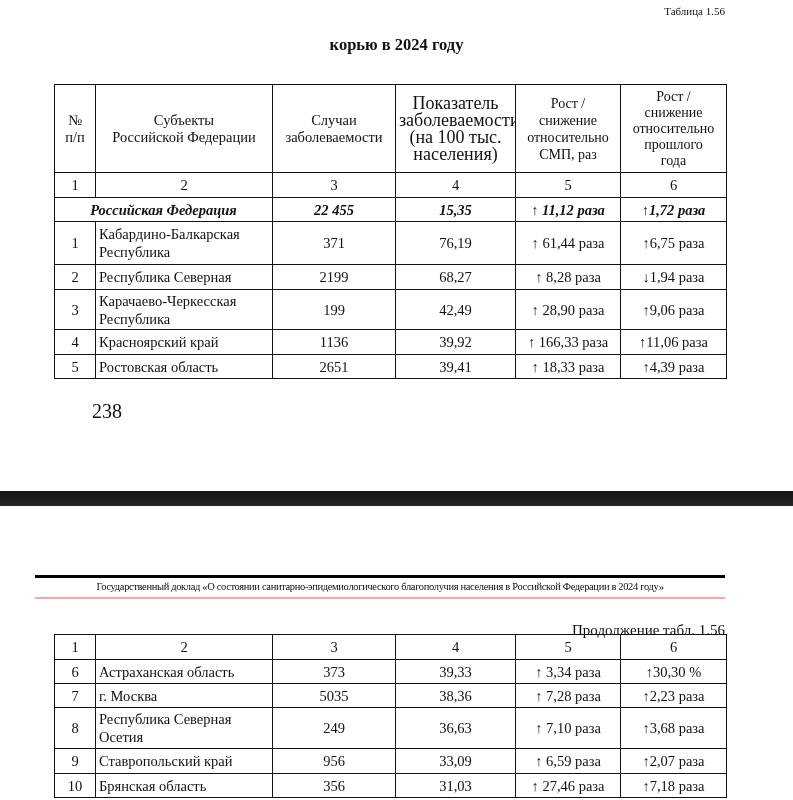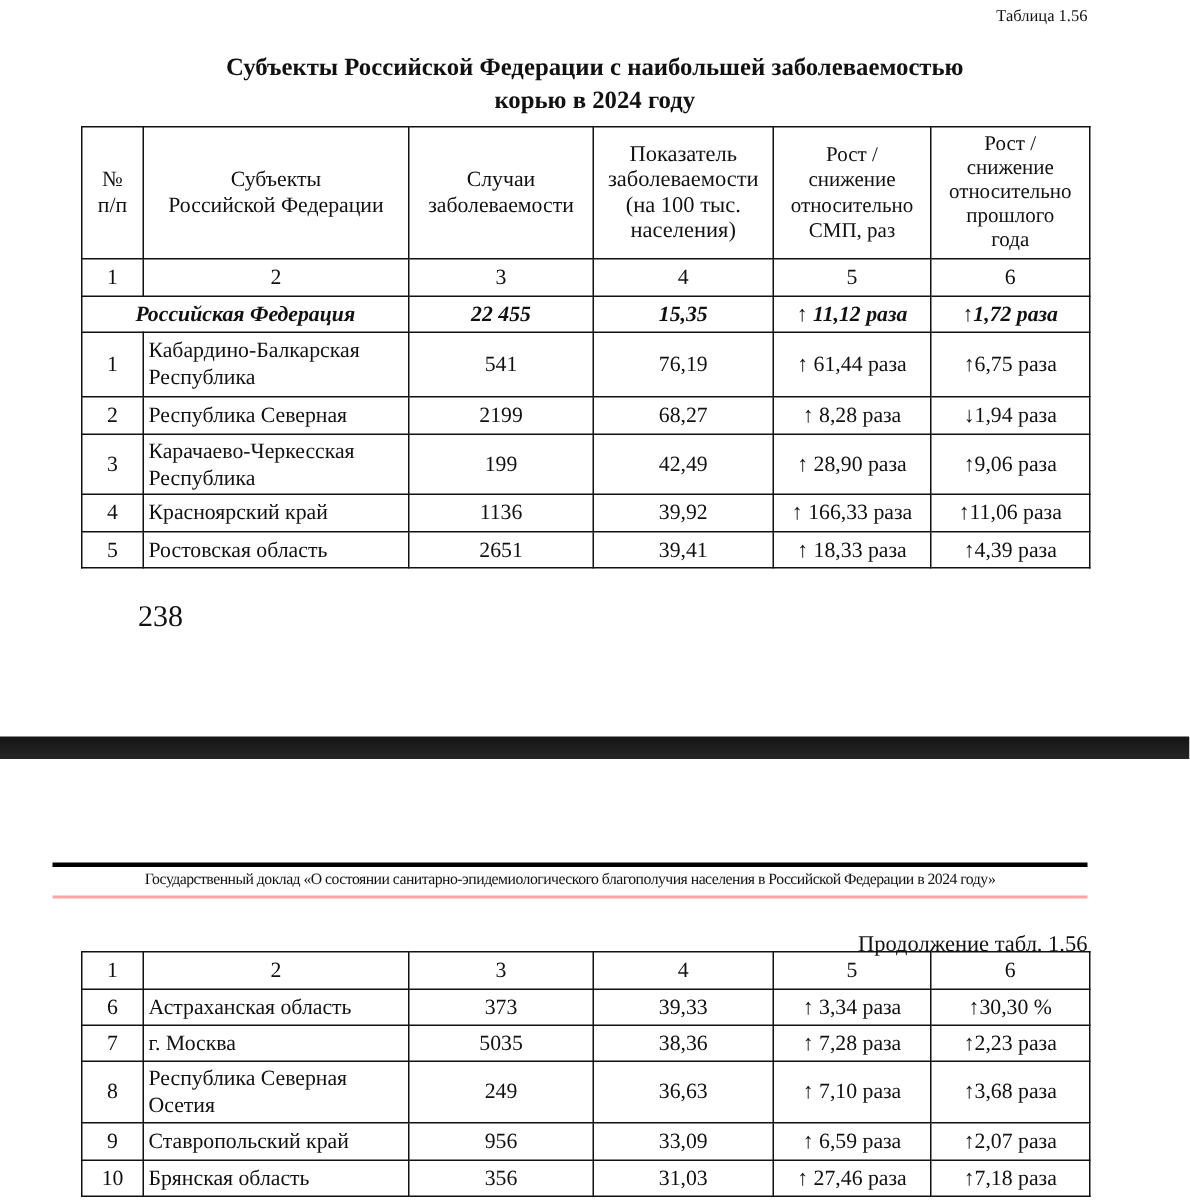--- a/index.html
+++ b/index.html
@@ -37,21 +37,20 @@
     box-sizing: border-box; font-size: 10.5px; line-height: 18px;
     text-align: center; white-space: nowrap; letter-spacing: -0.35px;
   }
   .continuation { right: 68px; top: 622px; font-size: 15px; }
 </style>
 </head>
 <body>
 
 <div class="abs table-label">Таблица 1.56</div>
 <div class="abs title">
-  <div>Субъекты Российской Федерации с наибольшей заболеваемостью</div>
   <div>корью в 2024 году</div>
 </div>
 
 <table class="dt" style="left:54px; top:84px; width:672px;">
   <colgroup>
     <col style="width:41px">
       <col style="width:177px">
       <col style="width:123px">
     <col style="width:120px">
       <col style="width:105px">
@@ -64,21 +63,21 @@
       <div>п/п</div>
     </th>
     <th>
       <div>Субъекты</div>
       <div>Российской Федерации</div>
     </th>
     <th>
       <div>Случаи</div>
       <div>заболеваемости</div>
     </th>
-    <th style="font-size:15px;">
+    <th style="font-size:18px;">
       <div>Показатель</div>
       <div>заболеваемости</div>
       <div>(на 100 тыс.</div>
       <div>населения)</div>
     </th>
     <th style="font-size:14px;">
       <div>Рост /</div>
       <div>снижение</div>
       <div>относительно</div>
       <div>СМП, раз</div>
@@ -102,21 +101,21 @@
   <tr class="rf" style="height:24px;margin-left:40px;">
     <td colspan="2">Российская Федерация</td>
     <td>22 455</td>
     <td>15,35</td>
     <td>↑ 11,12 раза</td>
     <td>↑1,72 раза</td>
   </tr>
   <tr style="height:43px;">
     <td>1</td>
     <td class="name">Кабардино-Балкарская Республика</td>
-    <td>541</td>
+    <td>371</td>
     <td>76,19</td>
     <td>↑ 61,44 раза</td>
     <td>↑6,75 раза</td>
   </tr>
   <tr style="height:25px;">
     <td>2</td>
     <td class="name">Республика Северная</td>
     <td>2199</td>
     <td>68,27</td>
     <td>↑ 8,28 раза</td>

